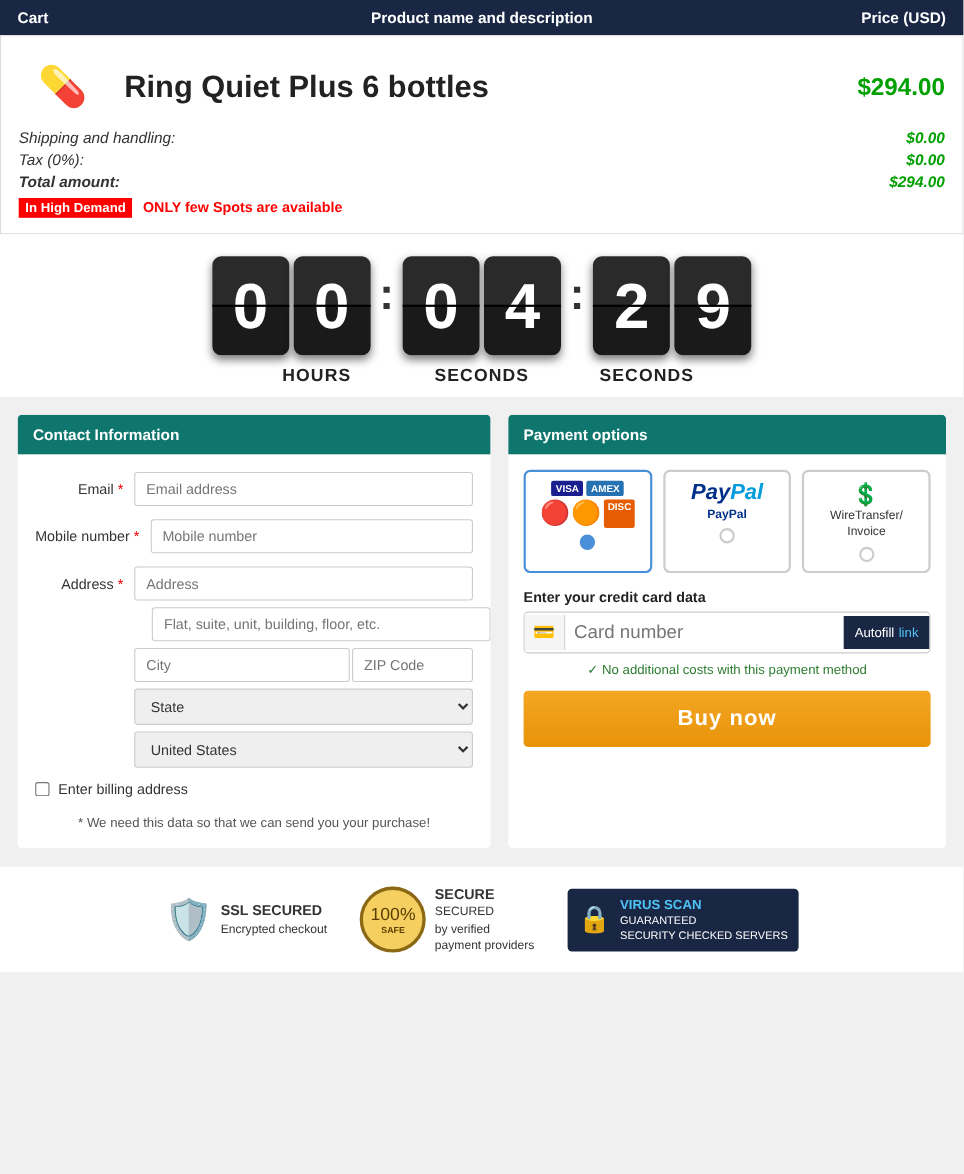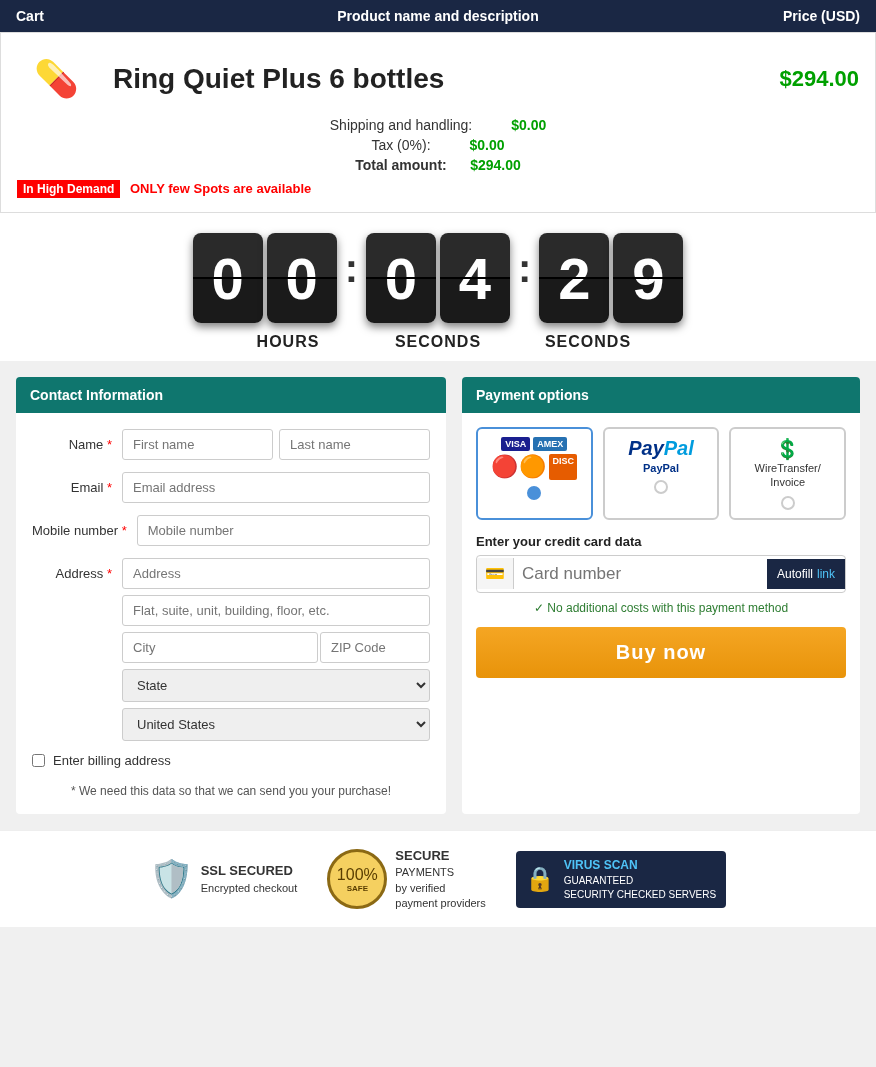--- a/index.html
+++ b/index.html
@@ -48,23 +48,24 @@
       font-weight: bold;
     }
     .pricing-rows {
       margin-top: 8px;
       text-align: right;
       font-size: 14px;
       color: #333;
     }
     .pricing-rows .row {
       display: flex;
-      justify-content: center;
+      justify-content: space-between;
       gap: 4px;
       margin-bottom: 4px;
+      font-style: italic;
     }
     .pricing-rows .label { color: #333; }
     .pricing-rows .value { color: #00a000; font-weight: bold; min-width: 70px; text-align: right; }
     .pricing-rows .total-label { font-weight: bold; }
     .demand-row {
       margin-top: 8px;
       font-size: 13px;
     }
     .demand-badge {
       background: red;
@@ -442,29 +443,20 @@
     <div class="countdown-label">SECONDS</div>
   </div>
 </div>
 
 <div class="form-payment-section">
 
   <div class="contact-form">
     <div class="section-header">Contact Information</div>
     <div class="form-body">
 
-      <div class="form-group">
-        <div class="form-label">
-          <span>Name</span> <span class="req">*</span>
-        </div>
-        <div class="form-inputs name-row">
-          <input type="text" placeholder="First name" style="">
-          <input type="text" placeholder="Last name" style="">
-        </div>
-      </div>
 
       <div class="form-group">
         <div class="form-label">
           <span>Email</span> <span class="req">*</span>
         </div>
         <div class="form-inputs">
           <input type="email" placeholder="Email address" style="">
         </div>
       </div>
 
@@ -476,21 +468,21 @@
           <input type="tel" placeholder="Mobile number" style="">
         </div>
       </div>
 
       <div class="form-group">
         <div class="form-label">
           <span>Address</span> <span class="req">*</span>
         </div>
         <div class="form-inputs">
           <input type="text" placeholder="Address" style="">
-          <input type="text" style="margin-top: 6px;" placeholder="Flat, suite, unit, building, floor, etc.">
+          <input type="text" style="margin-top: 6px; margin-left: 16px;" placeholder="Flat, suite, unit, building, floor, etc.">
           <div class="address-row2">
             <input type="text" class="city" placeholder="City" style="">
             <input type="text" class="zip" placeholder="ZIP Code" style="">
           </div>
           <div class="state-row">
             <select>
               <option>State</option>
             </select>
           </div>
           <div class="country-row">
@@ -571,21 +563,21 @@
     </div>
   </div>
 
   <div class="badge-item">
     <div class="secure-badge">
       <div class="big-num">100%</div>
       <div>SAFE</div>
     </div>
     <div class="badge-text-block">
       <div class="badge-title">SECURE</div>
-      <div>PAYMENTS</div>
+      <div>SECURED</div>
       <div>by verified</div>
       <div>payment providers</div>
     </div>
   </div>
 
   <div class="virus-badge">
     <span class="lock-icon">🔒</span>
     <div class="virus-badge-text">
       <div class="virus-title">VIRUS SCAN</div>
       <div>GUARANTEED</div>

